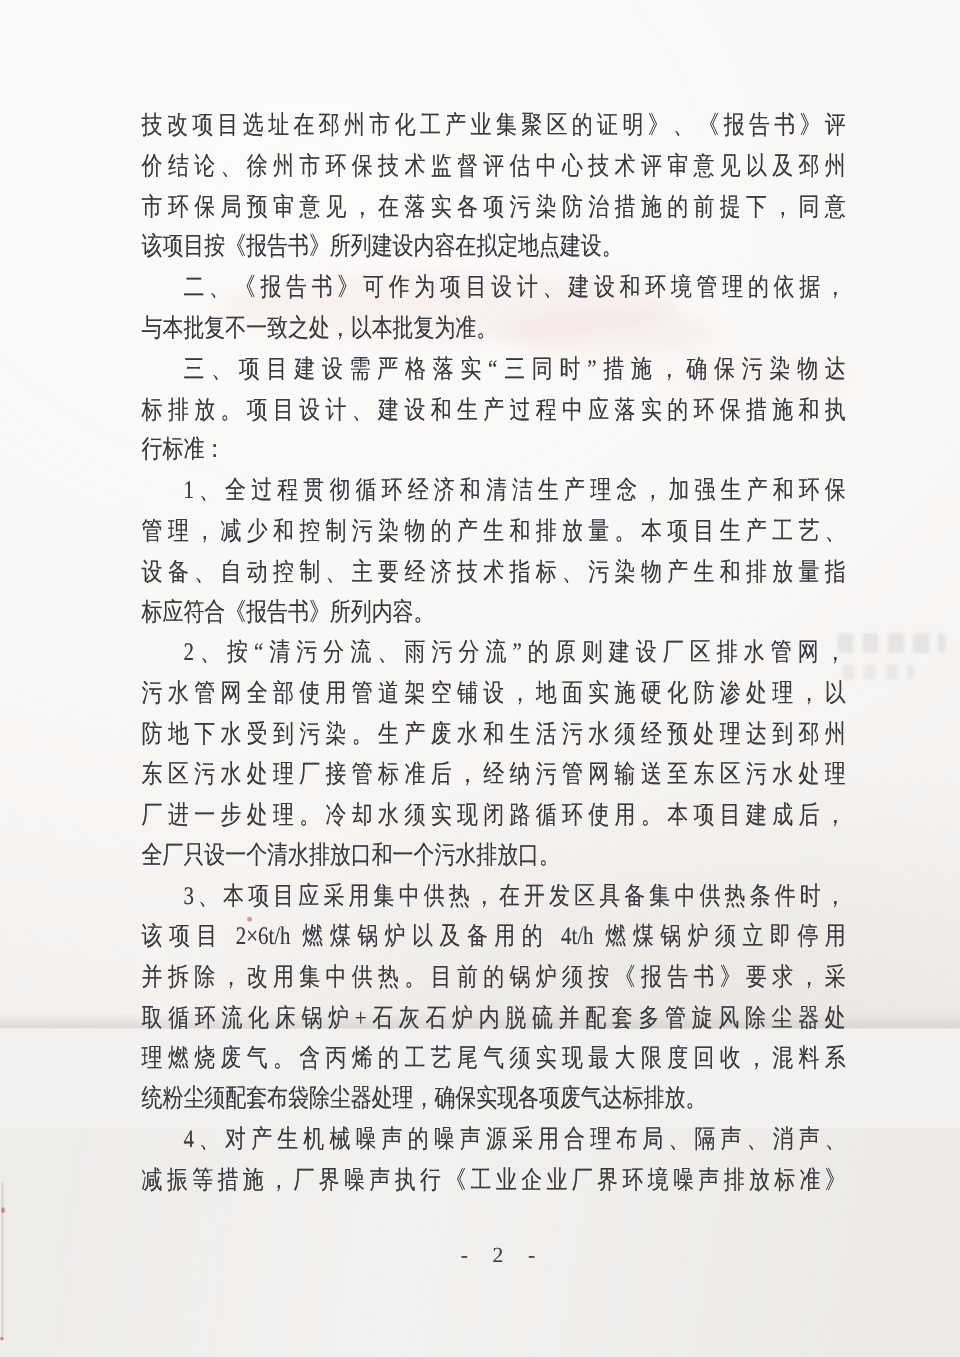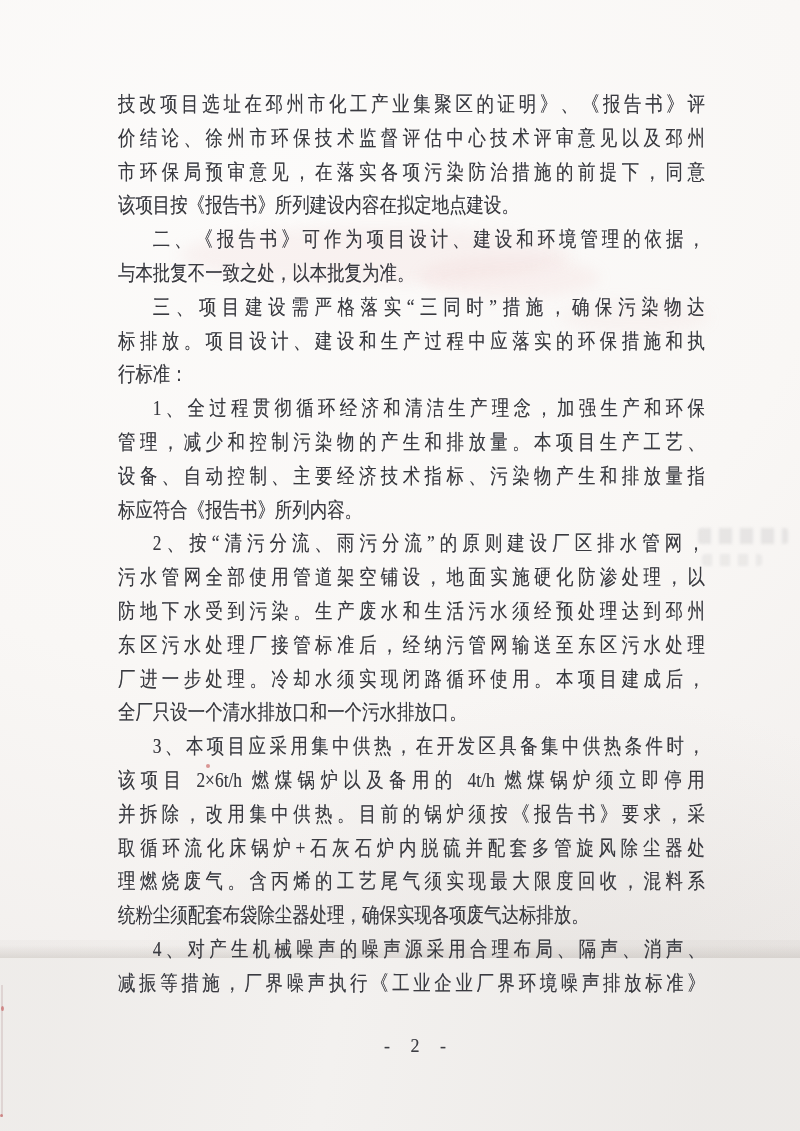--- a/index.html
+++ b/index.html
@@ -4,21 +4,21 @@
 <style>
   html, body {
     margin: 0; padding: 0;
     width: 800px; height: 1131px;
     overflow: hidden;
     background: #f3f1ef;
     font-family: "Liberation Serif", "DejaVu Serif", serif;
   }
   .page {
     position: relative;
-    width: 800px; height: 958px;
+    width: 800px; height: 857px;
     background:
       linear-gradient(to top, rgba(203,198,193,0.55) 0px, rgba(203,198,193,0) 13px),
       radial-gradient(95% 60% at 72% 108%, rgba(188,182,176,0.22), rgba(188,182,176,0) 60%),
       radial-gradient(130% 95% at 32% 18%, #fcfbfa 0%, #f9f7f5 55%, #f1eeec 100%);
   }
   
   .shade-bottom {
     position: absolute; left: 0; top: 940px; width: 800px; height: 191px;
     background: linear-gradient(100deg, rgba(212,207,202,0.14) 8%, rgba(255,255,255,0) 42%, rgba(205,200,195,0.18) 88%);
     pointer-events: none;

